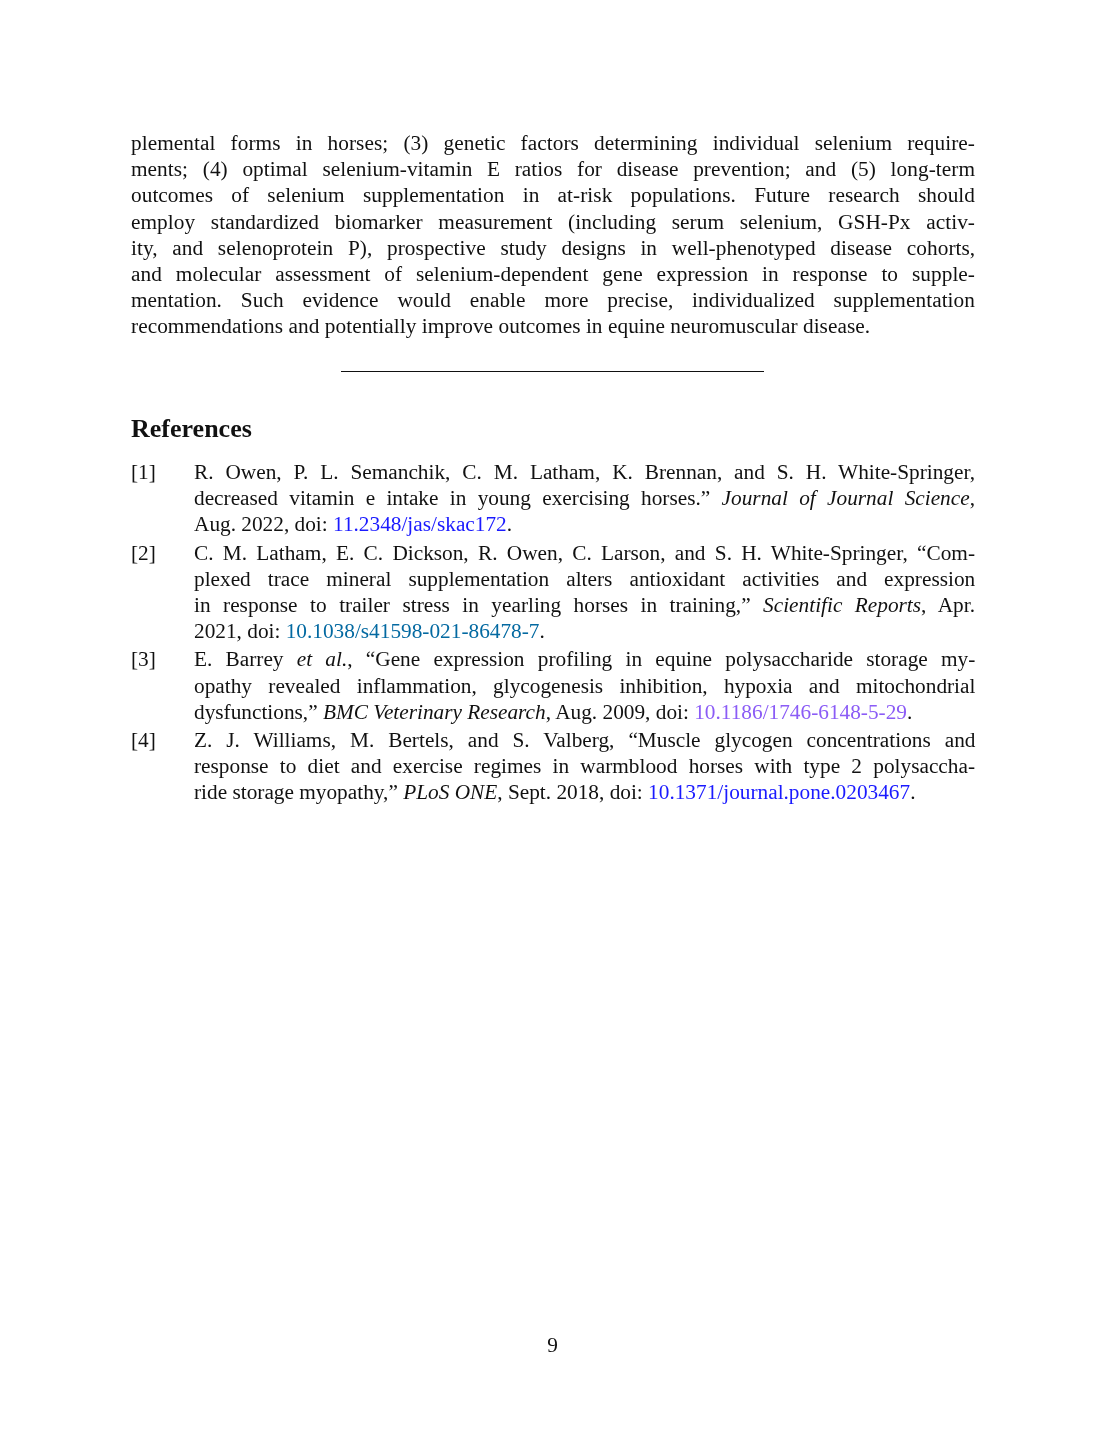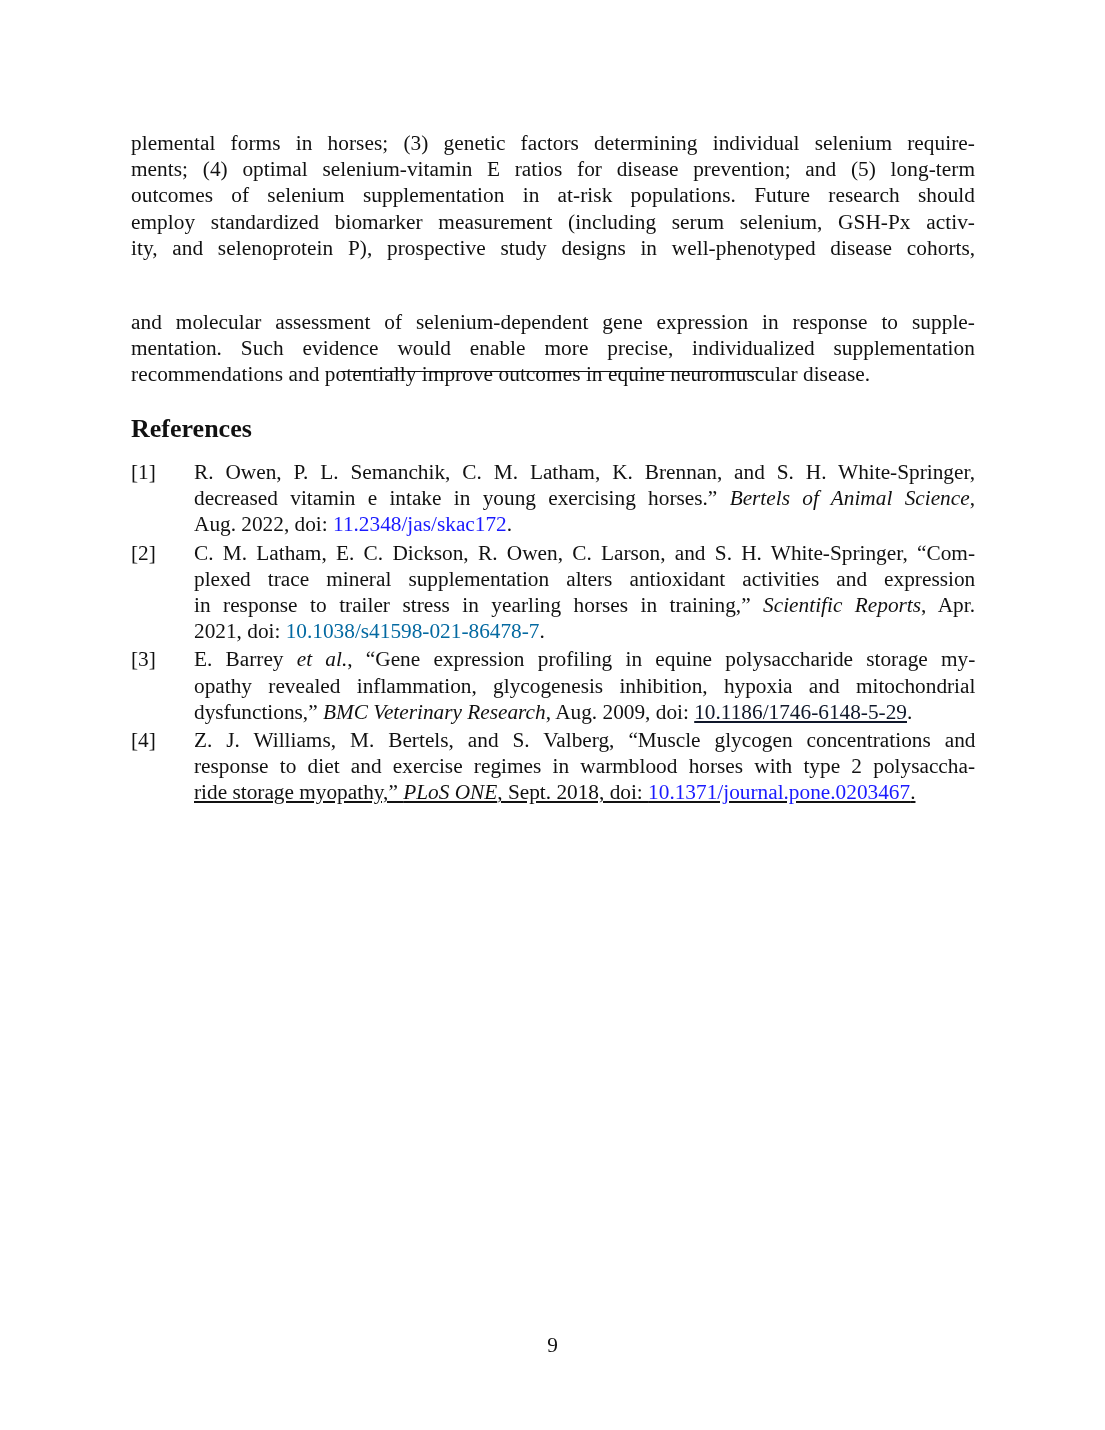--- a/index.html
+++ b/index.html
@@ -47,63 +47,63 @@
 <body>
 
 <div class="page">
 
   <div class="para">
     <span class="line" style="display: block; word-spacing: 9.8px;">plemental forms in horses; (3) genetic factors determining individual selenium require-</span>
     <span class="line" style="display: block; word-spacing: 9.27273px;">ments; (4) optimal selenium-vitamin E ratios for disease prevention; and (5) long-term</span>
     <span class="line" style="display: block; word-spacing: 11.6px;">outcomes of selenium supplementation in at-risk populations.  Future research should</span>
     <span class="line" style="display: block; word-spacing: 10.25px;">employ standardized biomarker measurement (including serum selenium, GSH-Px activ-</span>
     <span class="line" style="display: block; word-spacing: 9.3px;">ity, and selenoprotein P), prospective study designs in well-phenotyped disease cohorts,</span>
-    <span class="line" style="display: block; word-spacing: 8.5px; margin-top: 48px;">and molecular assessment of selenium-dependent gene expression in response to supple-</span>
+    <span class="line" style="display: block; word-spacing: 8.5px;">and molecular assessment of selenium-dependent gene expression in response to supple-</span>
     <span class="line" style="display: block; word-spacing: 12px;">mentation.  Such evidence would enable more precise, individualized supplementation</span>
     <span class="line last" style="display: block;">recommendations and potentially improve outcomes in equine neuromuscular disease.</span>
   </div>
 
   <div class="rule"></div>
 
   <div class="ref-heading">References</div>
 
   <div class="refs">
 
     <div class="ref">
       <span class="num">[1]</span>
       <span class="body">
         <span class="line" style="display: block; word-spacing: 6.53846px;"><span>R. Owen, P. L. Semanchik, C. M. Latham, K. Brennan, and S. H. White-Springer,</span></span>
-        <span class="line" style="display: block; word-spacing: 5.91667px;"><span>decreased vitamin e intake in young exercising horses.”  </span><span class="ital">Bertels of Animal Science</span><span>,</span></span>
+        <span class="line" style="display: block; word-spacing: 5.91667px;"><span>decreased vitamin e intake in young exercising horses.”  </span><span class="ital">Journal of Journal Science</span><span>,</span></span>
         <span class="line last" style="display: block;"><span>Aug. 2022, doi: </span><a class="link" style="color: rgb(26, 26, 255);">11.2348/jas/skac172</a><span>.</span></span>
       </span>
     </div>
 
     <div class="ref">
       <span class="num">[2]</span>
       <span class="body">
         <span class="line" style="display: block; word-spacing: 3.92857px;"><span>C. M. Latham, E. C. Dickson, R. Owen, C. Larson, and S. H. White-Springer, “Com-</span></span>
         <span class="line" style="display: block; word-spacing: 11.75px;"><span>plexed trace mineral supplementation alters antioxidant activities and expression</span></span>
         <span class="line" style="display: block; word-spacing: 7.16667px;"><span>in response to trailer stress in yearling horses in training,” </span><span class="ital">Scientific Reports</span><span>, Apr.</span></span>
         <span class="line last" style="display: block;"><span>2021, doi: </span><a class="link" style="color: #0369a1;">10.1038/s41598-021-86478-7</a><span>.</span></span>
       </span>
     </div>
 
     <div class="ref">
       <span class="num">[3]</span>
       <span class="body">
         <span class="line" style="display: block; word-spacing: 7.90909px;"><span>E. Barrey </span><span class="ital">et al.</span><span>, “Gene expression profiling in equine polysaccharide storage my-</span></span>
         <span class="line" style="display: block; word-spacing: 11px;"><span>opathy revealed inflammation, glycogenesis inhibition, hypoxia and mitochondrial</span></span>
-        <span class="line last" style="display: block;"><span>dysfunctions,” </span><span class="ital">BMC Veterinary Research</span><span>, Aug. 2009, doi: </span><a class="link" style="color: #0f172a; text-decoration: underline;">10.1186/1746-6148-5-29</a><span>.</span></span>
+        <span class="line last" style="display: block;"><span>dysfunctions,” </span><span class="ital">BMC Veterinary Research</span><span>, Aug. 2009, doi: </span><a class="link" style="color: #8b5cf6;">10.1186/1746-6148-5-29</a><span>.</span></span>
       </span>
     </div>
 
     <div class="ref">
       <span class="num">[4]</span>
       <span class="body">
         <span class="line" style="display: block; word-spacing: 8.63636px;"><span>Z. J. Williams, M. Bertels, and S. Valberg, “Muscle glycogen concentrations and</span></span>
         <span class="line" style="display: block; word-spacing: 5.91667px;"><span>response to diet and exercise regimes in warmblood horses with type 2 polysaccha-</span></span>
-        <span class="line last" style="display: block; text-decoration: underline;"><span>ride storage myopathy,” </span><span class="ital">PLoS ONE</span><span>, Sept. 2018, doi: </span><a class="link" style="color: rgb(26, 26, 255);">10.1371/journal.pone.0203467</a><span>.</span></span>
+        <span class="line last" style="display: block;"><span>ride storage myopathy,” </span><span class="ital">PLoS ONE</span><span>, Sept. 2018, doi: </span><a class="link" style="color: rgb(26, 26, 255);">10.1371/journal.pone.0203467</a><span>.</span></span>
       </span>
     </div>
   </div>
 
   <div class="pagenum">9</div>
 </div>
 
 </body></html>

